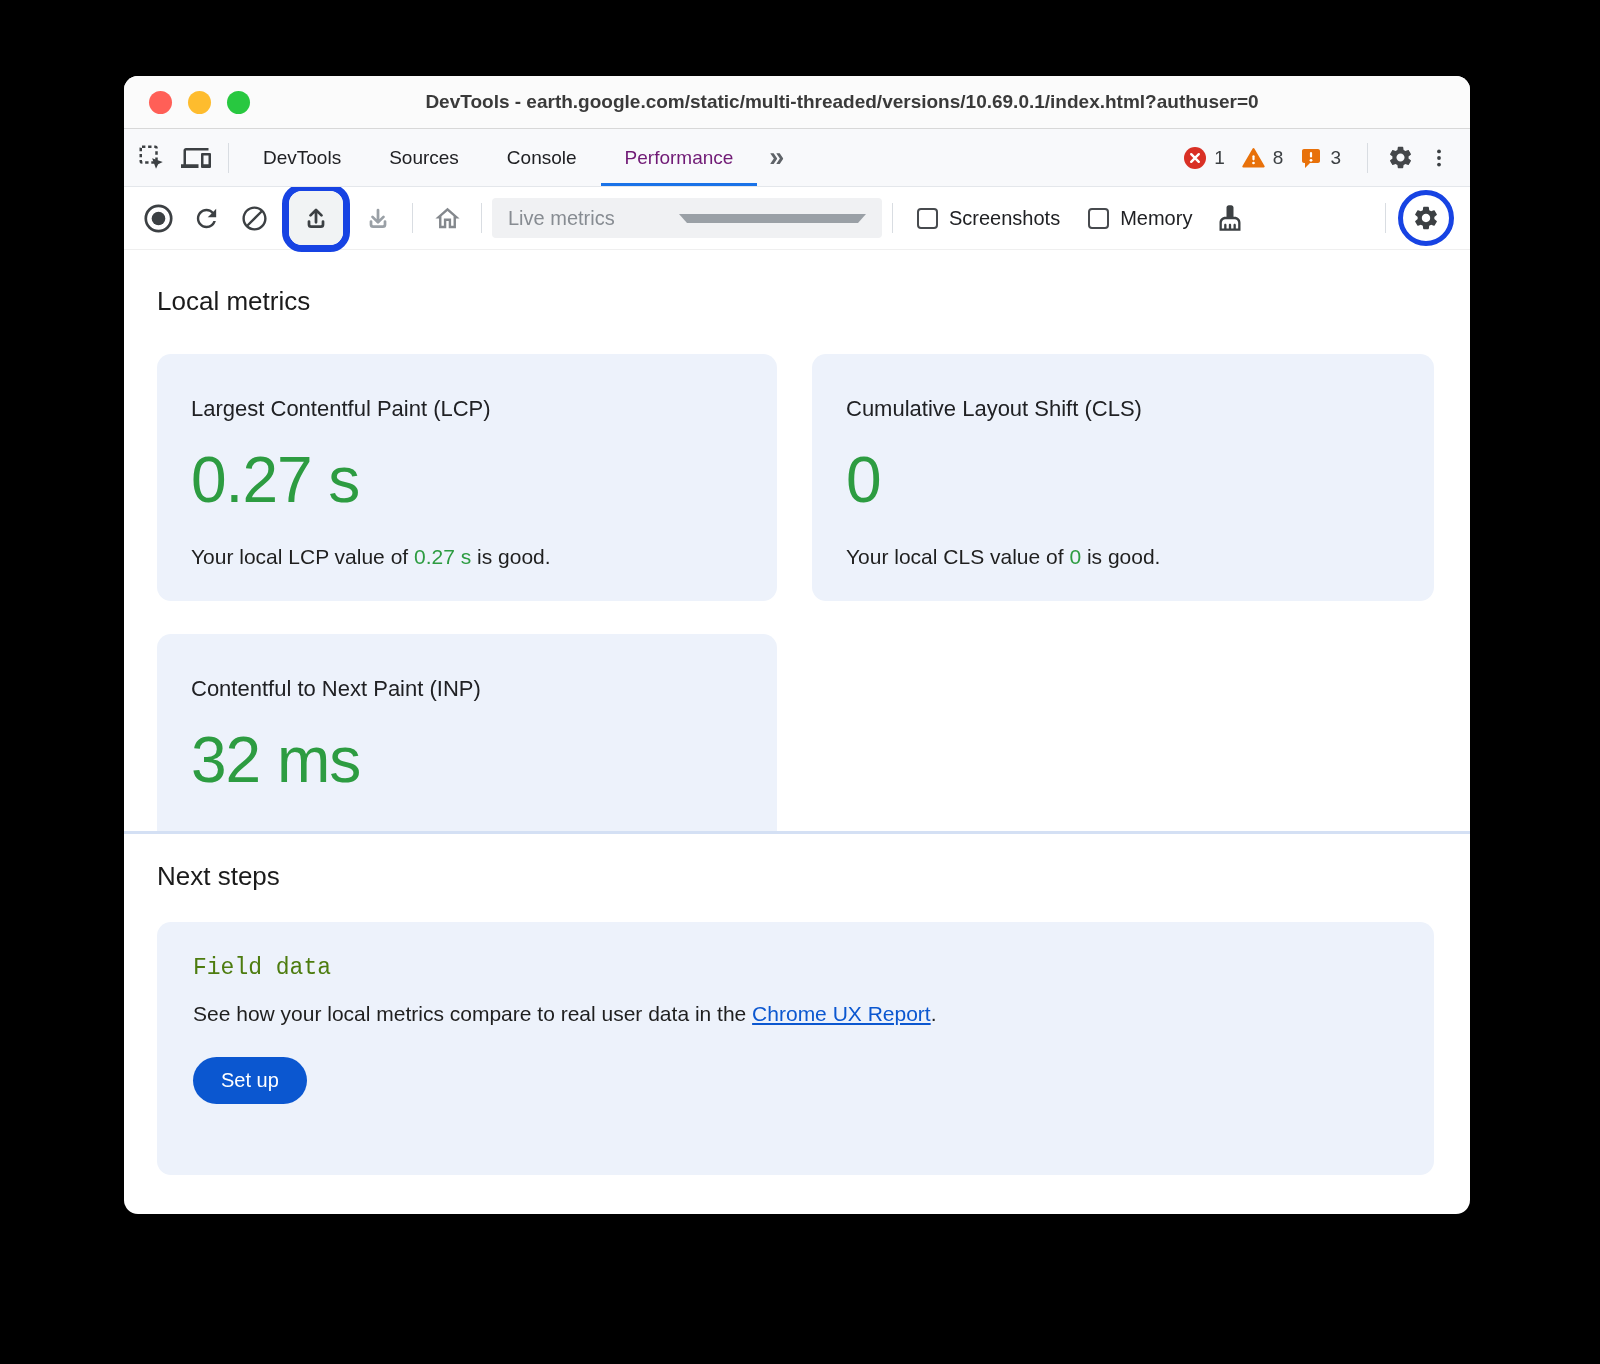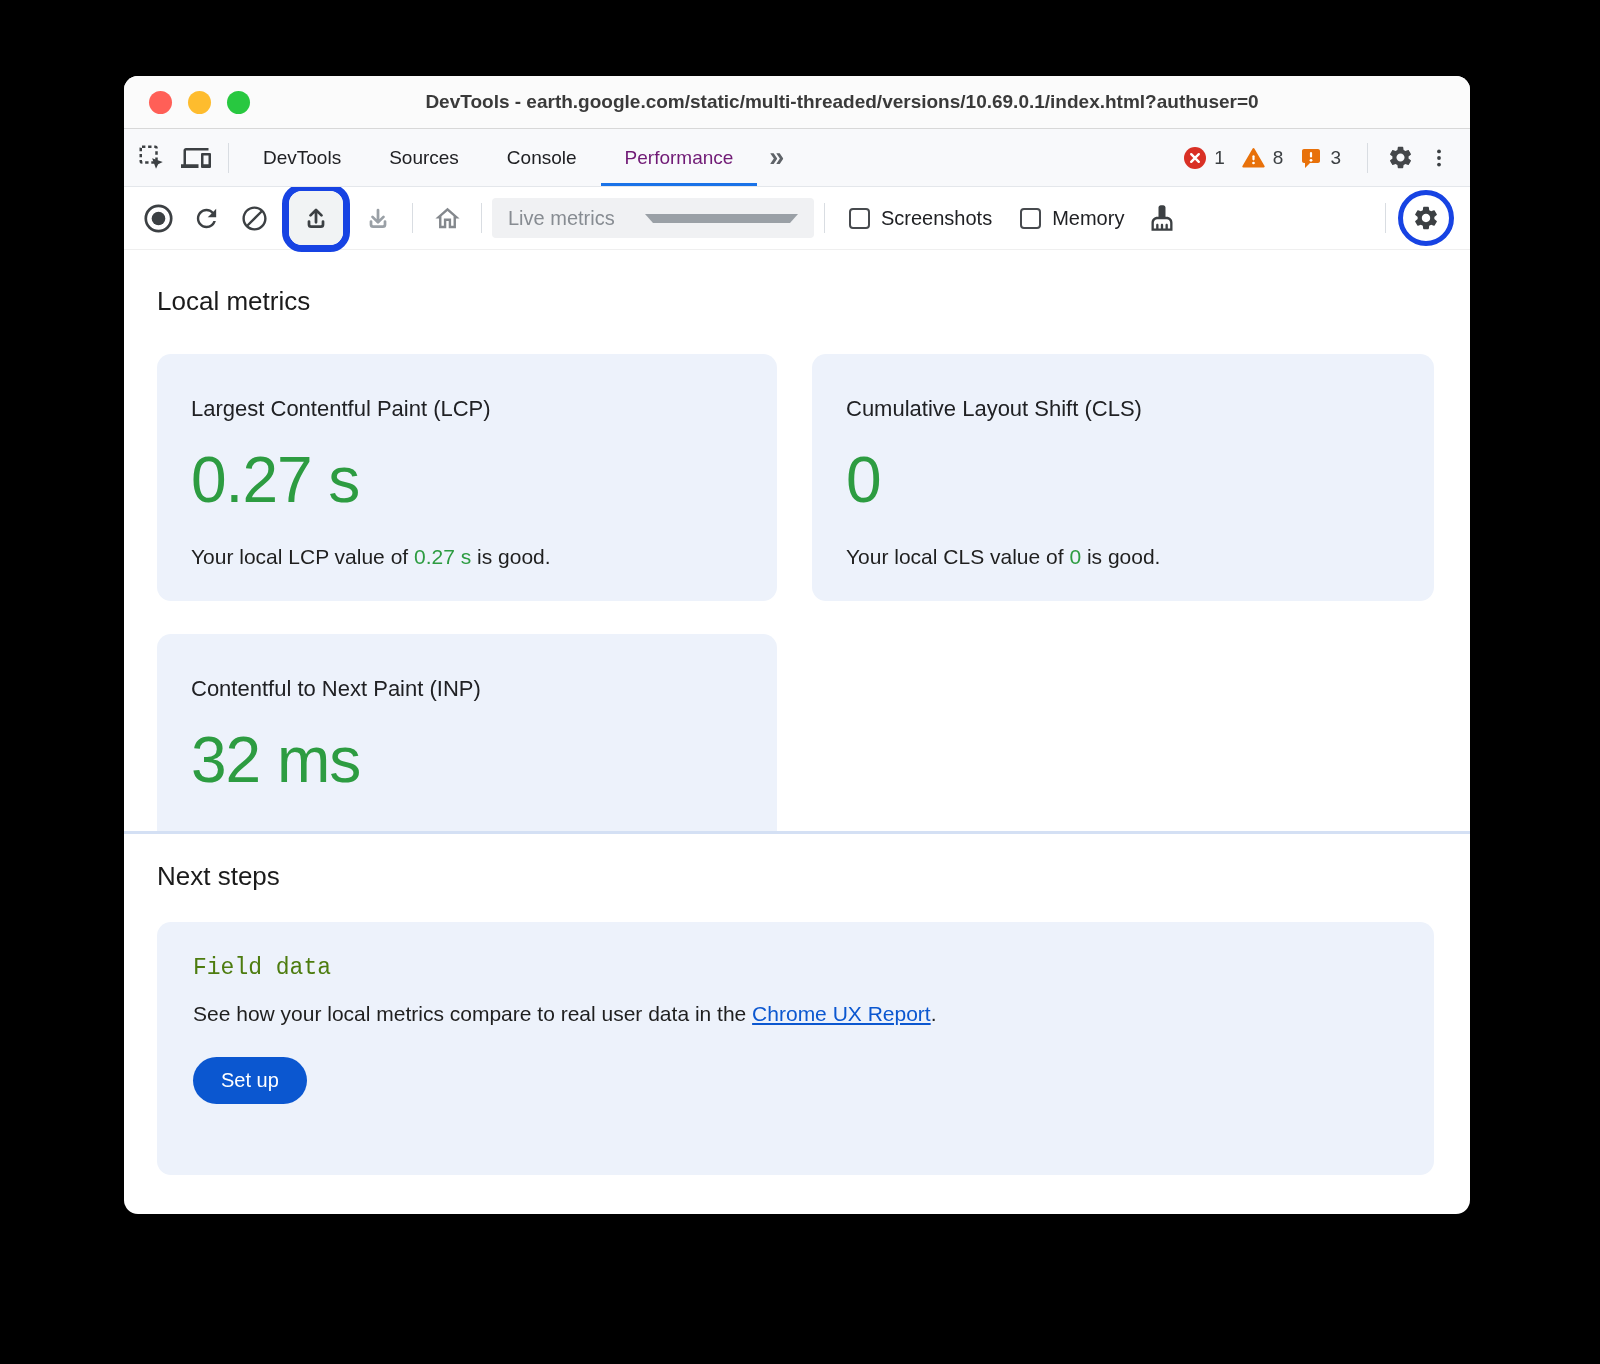--- a/index.html
+++ b/index.html
@@ -54,21 +54,21 @@
   .annot-box{
     flex:0 0 auto;border:7px solid #1743e3;border-radius:20px;margin:0 4px;
     display:flex;align-items:center;justify-content:center;background:#fff;
   }
   .annot-box .tool-btn{width:54px;height:54px;background:#f1f3f4;border-radius:13px;}
   .annot-circle{
     flex:0 0 auto;border:5px solid #1743e3;border-radius:50%;width:46px;height:46px;
     display:flex;align-items:center;justify-content:center;margin-left:2px;background:#fff;
   }
   .live-select{
-    width:322px;height:40px;background:#f0f1f3;border-radius:4px;
+    width:390px;height:40px;background:#f0f1f3;border-radius:4px;
     display:flex;align-items:center;padding:4px 16px;box-sizing:border-box;flex:0 0 auto;
   }
   .live-select span{font-size:20px;color:#878c92;flex:1;}
   .sel-arrow{width:0;height:0;border-left:8px solid transparent;border-right:8px solid transparent;border-top:9px solid #9aa0a6;}
   .check-group{display:flex;align-items:center;margin:0 14px;flex:0 0 auto;}
   .checkbox{width:21px;height:21px;border:2.4px solid #474a4e;border-radius:4px;box-sizing:border-box;margin-right:11px;background:#fff;}
   .check-label{font-size:20px;color:#202124;}
 
   
   .content{background:#fff;}

